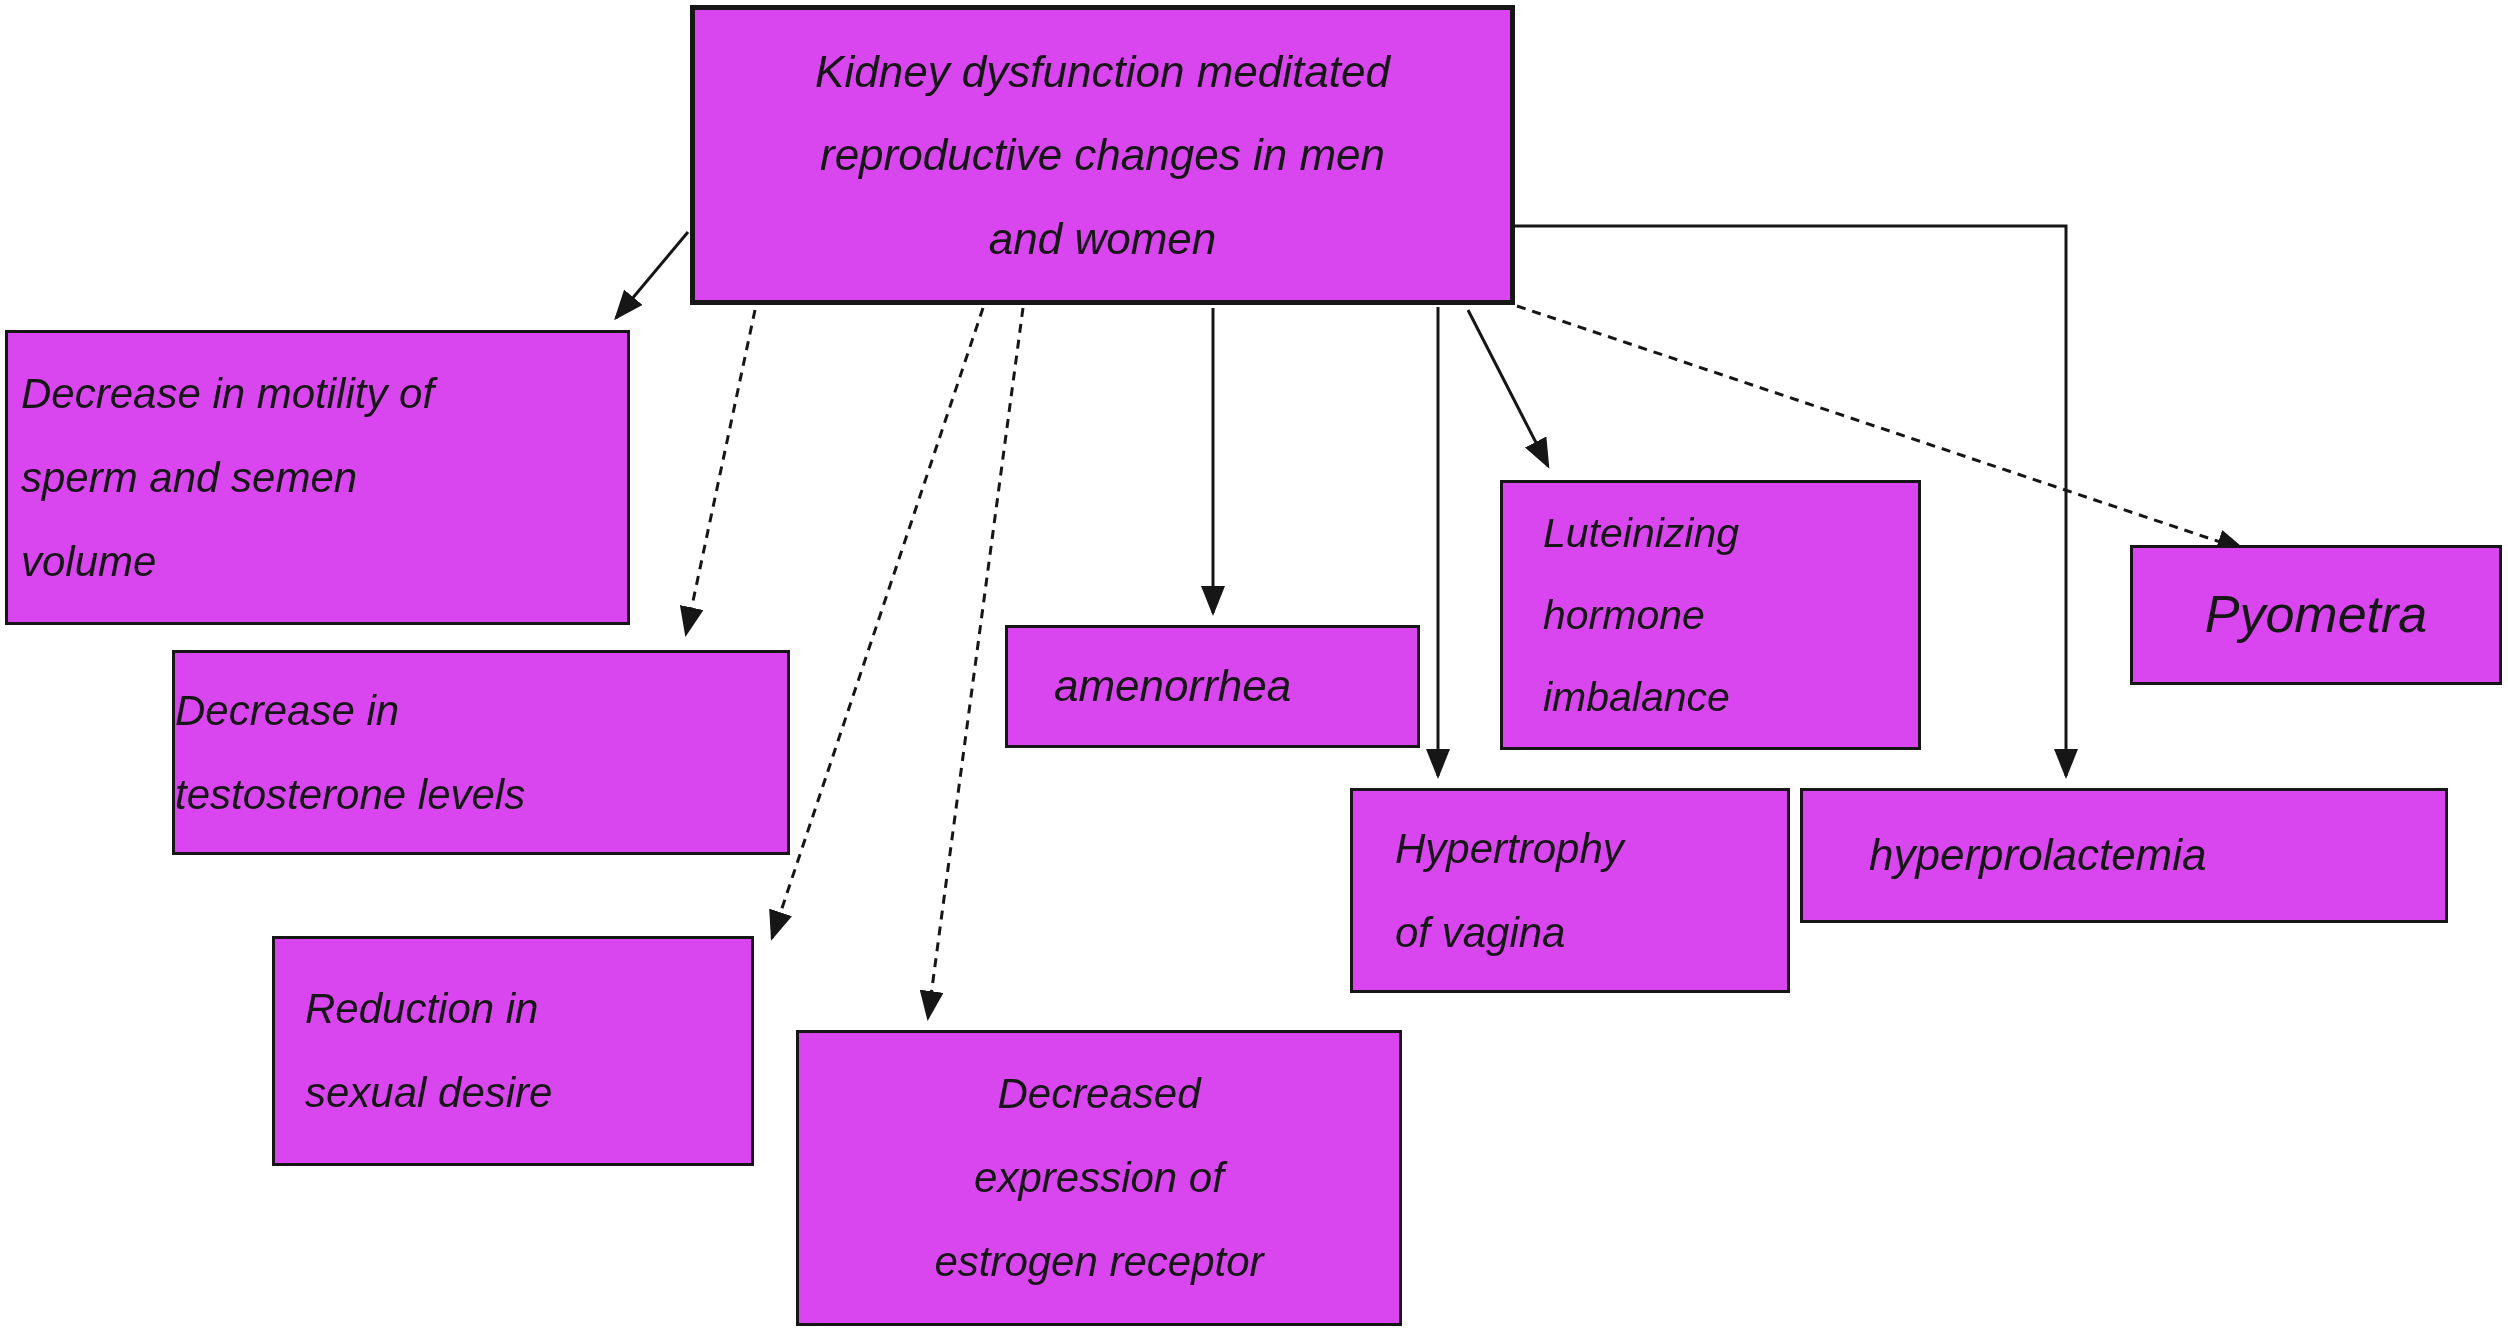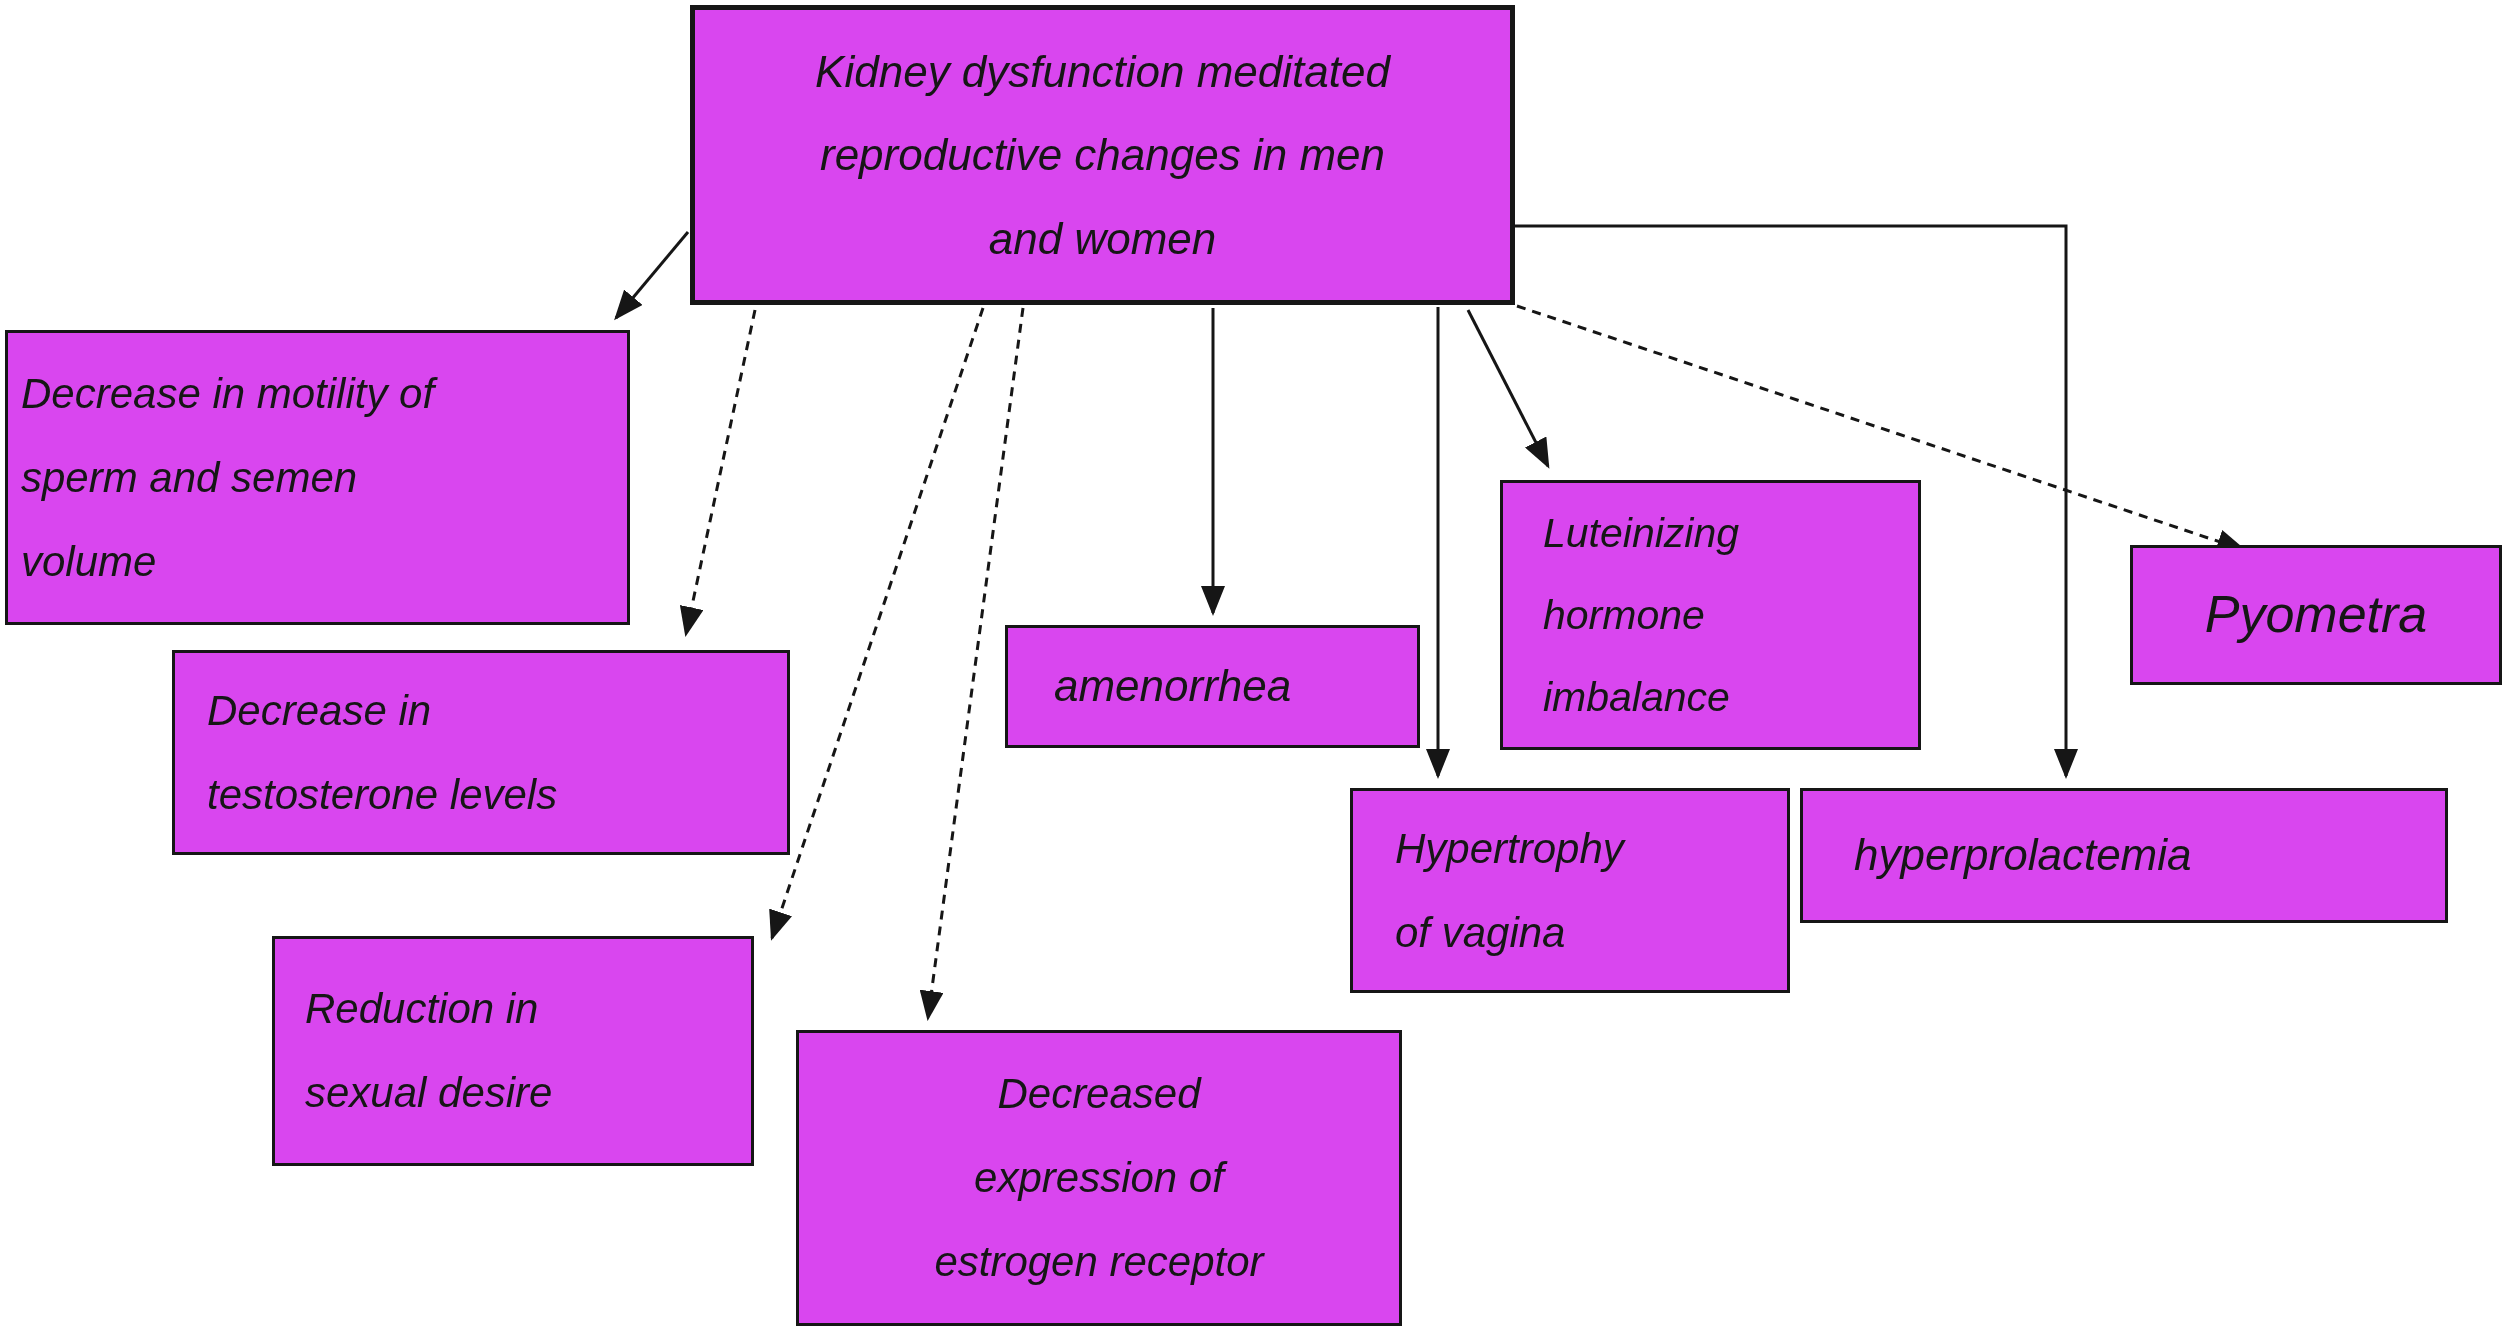--- a/index.html
+++ b/index.html
@@ -46,34 +46,34 @@
   }
   #n-title .label {
     text-align: center;
     font-size: 44px;
     line-height: 1.9;
   }
   
   #n-motility        { left: 5px;    top: 330px;  width: 625px; height: 295px; }
   #n-motility .label { padding-left: 13px; }
   #n-testosterone        { left: 172px;  top: 650px;  width: 618px; height: 205px; }
-  #n-testosterone .label { padding-left: 32px; }
+  #n-testosterone .label { }
   #n-reduction        { left: 272px;  top: 936px;  width: 482px; height: 230px; }
   #n-reduction .label { padding-left: 30px; }
   #n-estrogen        { left: 796px;  top: 1030px; width: 606px; height: 296px; justify-content: center; }
   #n-estrogen .label { text-align: center; }
   
   #n-amenorrhea        { left: 1005px; top: 625px;  width: 415px; height: 123px; }
   #n-amenorrhea .label { padding-left: 46px; font-size: 44px; line-height: 1.1; }
   #n-luteinizing        { left: 1500px; top: 480px;  width: 421px; height: 270px; }
   #n-luteinizing .label { padding-left: 40px; font-size: 41px; }
   #n-hypertrophy        { left: 1350px; top: 788px;  width: 440px; height: 205px; }
   #n-hypertrophy .label { padding-left: 42px; }
   #n-hyperprolactemia        { left: 1800px; top: 788px;  width: 648px; height: 135px; }
-  #n-hyperprolactemia .label { padding-left: 51px; font-size: 44px; line-height: 1.1; }
+  #n-hyperprolactemia .label { padding-left: 66px; font-size: 44px; line-height: 1.1; }
   #n-pyometra        { left: 2130px; top: 545px;  width: 372px; height: 140px; justify-content: center; }
   #n-pyometra .label { text-align: center; font-size: 52px; line-height: 1.1; }
 
   .edge {
     stroke: #161616;
     stroke-width: 3;
     fill: none;
   }
   .edge.dashed {
     stroke-dasharray: 9 7;

